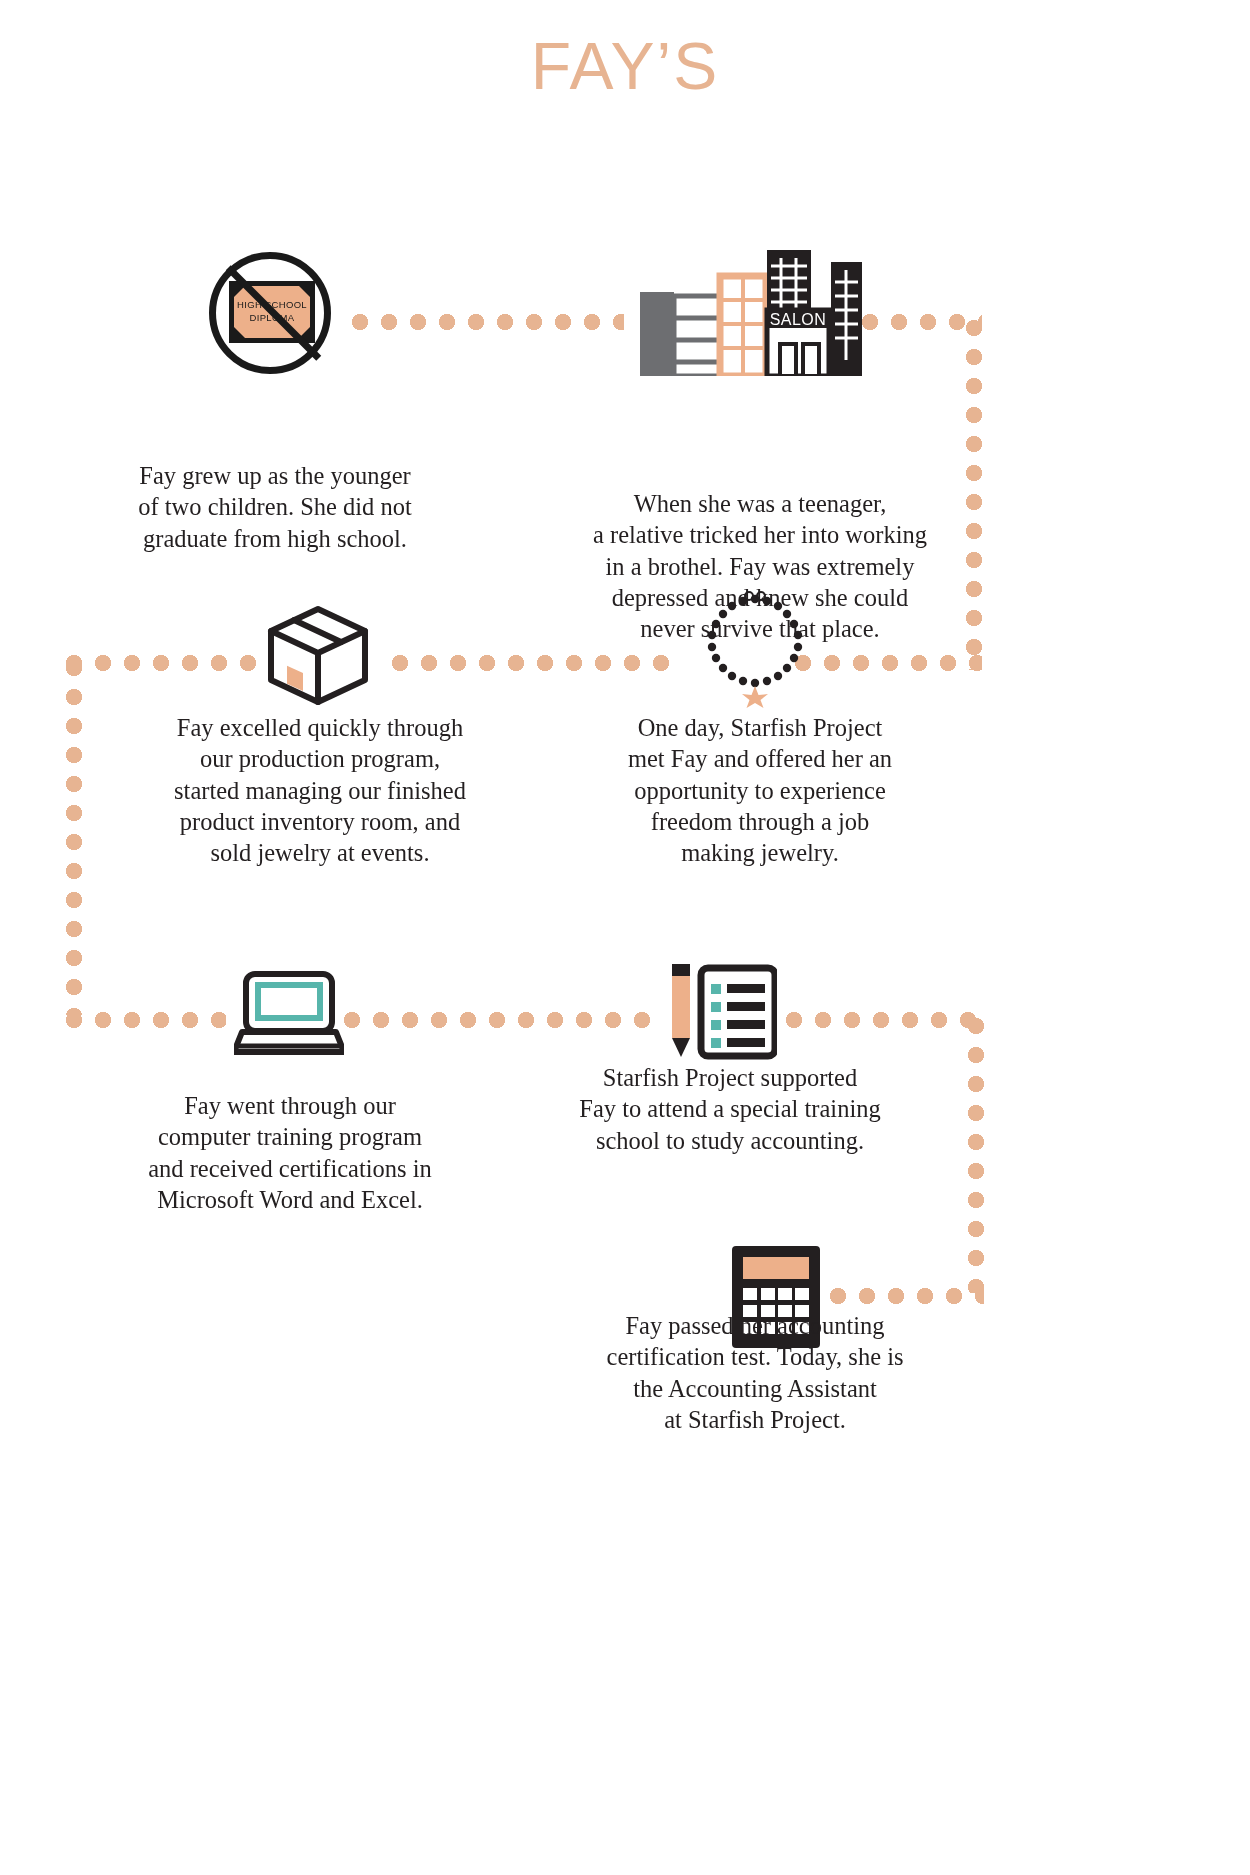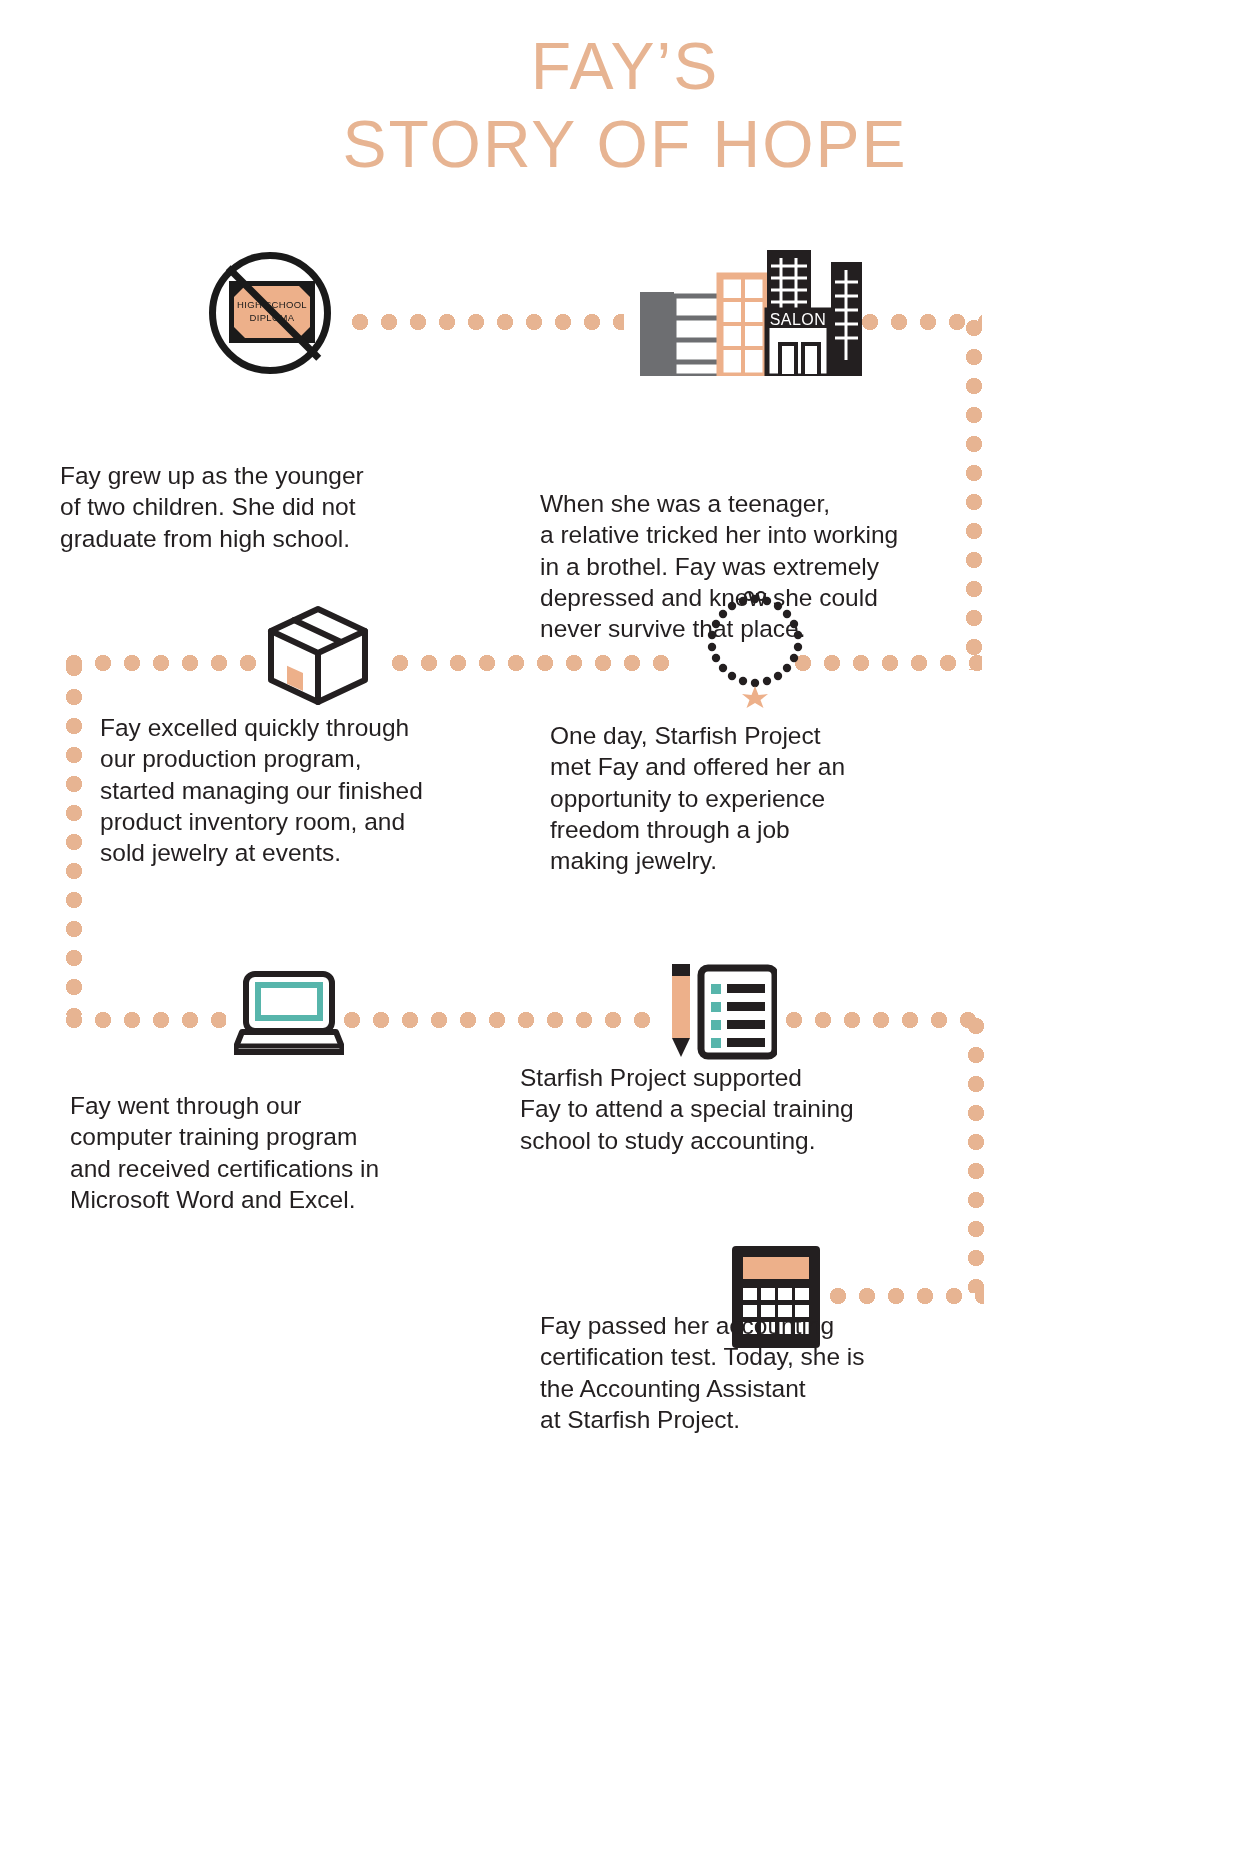--- a/index.html
+++ b/index.html
@@ -27,25 +27,25 @@
     font-weight: 400;
     letter-spacing: 2px;
     line-height: 1.18;
   }
   .title-line-1 { font-size: 66px; }
   .title-line-2 { font-size: 66px; }
 
   
   .step-text {
     position: absolute;
-    text-align: left;
+    text-align: center;
     color: #231f20;
     font-size: 24.5px;
     line-height: 1.28;
-    font-family: Liberation Sans, sans-serif;
+    font-family: Liberation Serif, serif;
     font-weight: 400;
   }
 
   
   .icon-wrap { position: absolute; }
 
   
   .dots-h {
     position: absolute;
     height: 16px;
@@ -103,21 +103,20 @@
 
   svg { display: block; }
 </style>
 </head>
 <body>
 
 <div id="page">
 
   <div class="title-block">
     <div class="title-line title-line-1">FAY’S</div>
-    <div class="title-line title-line-2">STORY OF HOPE</div>
   </div>
 
   <div class="dots-h" style="left:352px; top:314px; width:272px;"></div>
 
   <div class="dots-h" style="left:862px; top:314px; width:120px;"></div>
   <div class="dots-v" style="left:966px; top:320px; height:350px;"></div>
   <div class="dots-h" style="left:795px; top:655px; width:187px;"></div>
 
   <div class="dots-h" style="left:392px; top:655px; width:290px;"></div>
 
@@ -228,21 +227,21 @@
       <g fill="none" stroke="#231f20" stroke-width="2">
         <circle cx="49" cy="6" r="4"></circle>
         <circle cx="61" cy="6" r="4"></circle>
       </g>
 
       <g fill="#edb08a">
         <path d="M55 96 L58.5 105 L68 104 L60.5 110 L63.5 118 L55 113 L46.5 118 L49.5 110 L42 104 L51.5 105 Z"></path>
       </g>
     </svg>
   </div>
-  <div class="step-text" style="left:550px; top:712px; width:420px; white-space:pre-line;margin-top:8px;">One day, Starfish Project
+  <div class="step-text" style="left:550px; top:712px; width:420px; white-space:pre-line;">One day, Starfish Project
 met Fay and offered her an
 opportunity to experience
 freedom through a job
 making jewelry.</div>
 
   <div class="icon-wrap" style="left:265px; top:604px; width:106px; height:102px;">
     <svg width="106" height="102" viewBox="0 0 106 102">
       <g fill="none" stroke="#231f20" stroke-width="6" stroke-linejoin="round" stroke-linecap="round">
         <path d="M53 5 L100 27 L100 76 L53 98 L6 76 L6 27 Z"></path>
         <path d="M6 27 L53 49 L100 27"></path>

